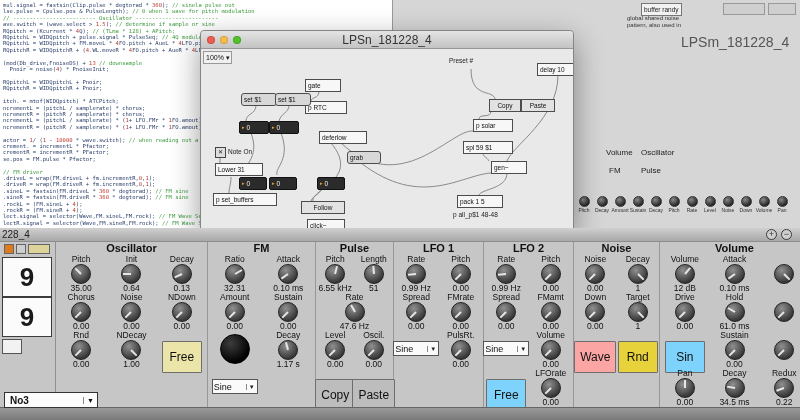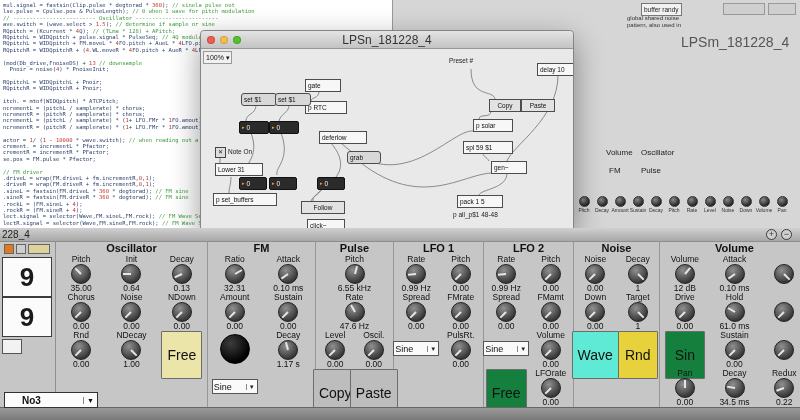--- a/index.html
+++ b/index.html
@@ -71,31 +71,31 @@
   .sec-title{height:13px;line-height:13px;text-align:center;font-size:11px;font-weight:bold;color:#111;}
   .sec-row{height:38px;flex:none;display:flex;}
   .cell{flex:1;min-width:0;display:flex;flex-direction:column;align-items:center;}
   .klabel,.kvalue{font-size:8.5px;line-height:9px;color:#111;white-space:nowrap;}
   .knob{position:relative;width:20px;height:20px;border-radius:50%;border:1px solid #222;box-sizing:border-box;
         background:radial-gradient(circle at 38% 30%,#909090,#3a3a3a 70%,#242424);}
   .needle{position:absolute;left:50%;top:1px;width:2px;height:8px;margin-left:-1px;background:#e6e6e6;
           transform-origin:50% 8px;}
   .bigknob{width:30px;height:30px;border-radius:50%;margin-top:3px;border:1px solid #000;box-sizing:border-box;
            background:radial-gradient(circle at 35% 30%,#3d3d3d,#000 72%);}
-  .dbtn{min-width:28px;padding:16px 5px;height:14px;line-height:14px;font-size:14px;text-align:center;
-        border:1px solid #6d6d6d;background:#bdbdbd;color:#111;border-radius:1px;white-space:nowrap;}
-  .dbtn.yellow{background:#ece5a9;}.dbtn.white{background:#15803d;}
-  .dbtn.dark{background:#5eead4;text-align:center;}.dbtn.gold{background:#e7d23b;}
+  .dbtn{min-width:28px;padding:8px 5px;height:14px;line-height:14px;font-size:12px;text-align:center;
+        border:1px solid #6d6d6d;background:#bdbdbd;color:#111;margin-top:10px;border-radius:1px;white-space:nowrap;}
+  .dbtn.yellow{background:#ece5a9;}.dbtn.white{background:#7dd3fc;}
+  .dbtn.dark{background:#fca5a5;text-align:center;}.dbtn.gold{background:#e7d23b;}
   .ddrop{display:flex;align-items:center;height:15px;min-width:46px;background:#fafafa;border:1px solid #555;
          font-size:9px;margin-top:10px;box-sizing:border-box;}
   .ddrop .lab{flex:1;padding:0 1px;}
   .ddrop .arr{border-left:1px solid #888;padding:0 2px;font-size:6px;color:#222;}
   .scene-dd{position:absolute;left:4px;top:164px;width:94px;height:16px;background:#fcfcfc;border:1px solid #333;
             display:flex;align-items:center;z-index:20;font-size:10px;font-weight:bold;box-sizing:border-box;}
-  .scene-dd .lab{flex:1;padding-left:17px;}
+  .scene-dd .lab{flex:1;padding-left:5px;}
   .scene-dd .arr{border-left:1px solid #888;padding:0 3px;font-size:7px;font-weight:normal;}
   .bottom-strip{height:13px;background:linear-gradient(#9a9a9a,#777777);border-top:1px solid #666;}
 </style>
 </head>
 <body>
 
 <div class="code-pane">
     <div class="code-line"><span>mul.signal = fastsin(Clip.pulse * degtorad * <span class="code-num">360</span>); </span><span class="code-comment">// sinela pulse out</span></div>
     <div class="code-line"><span>lse.pulse = Cpulse.pos &amp; PulseLength); </span><span class="code-comment">// 0 when 1 wave for pitch modulation</span></div>
     <div class="code-line"><span class="code-comment">// ------------------------- Oscillator -------------------------</span></div>
@@ -422,20 +422,27 @@
       <div class="section" style="width: 78px;">
         <div class="sec-title">Pulse</div>
         <div class="sec-row">
           <div class="cell">
             <div class="klabel">Pitch</div>
             <div class="knob">
               <div class="needle" style="transform: rotate(15deg);"></div>
             </div>
             <div class="kvalue">6.55 kHz</div>
           </div>
+          <div class="cell">
+            <div class="klabel">Length</div>
+            <div class="knob">
+              <div class="needle" style="transform: rotate(-5deg);"></div>
+            </div>
+            <div class="kvalue">51</div>
+          </div>
         </div>
         <div class="sec-row">
           <div class="cell">
             <div class="klabel">Rate</div>
             <div class="knob">
               <div class="needle" style="transform: rotate(-30deg);"></div>
             </div>
             <div class="kvalue">47.6 Hz</div>
           </div>
         </div>

